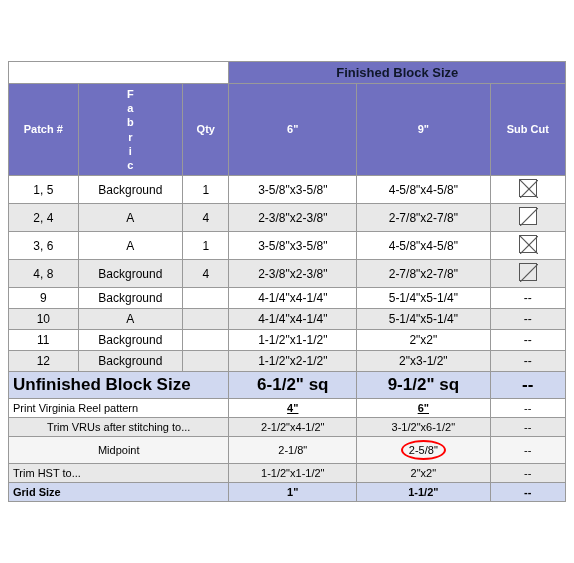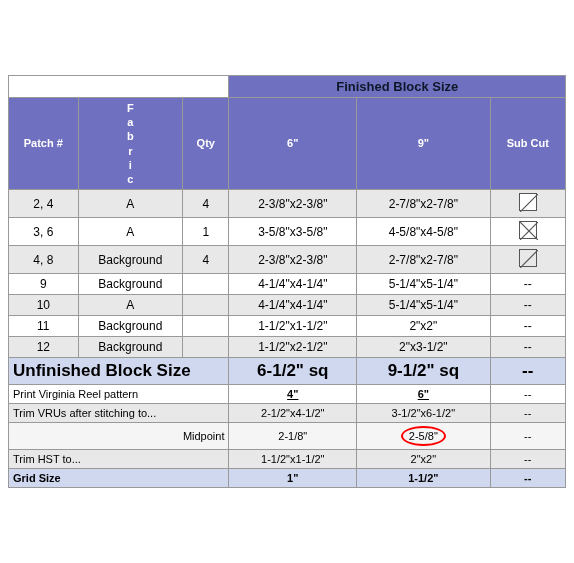--- a/index.html
+++ b/index.html
@@ -114,20 +114,36 @@
         <th class="header-main col-9">
           <span>9"</span>
         </th>
         <th class="header-main col-sub">
           <span>Sub Cut</span>
         </th>
       </tr>
     </thead>
     <tbody>
 
+      <tr class="row-white">
+        <td>1, 5</td>
+        <td>Background</td>
+        <td>1</td>
+        <td>3-5/8"x3-5/8"</td>
+        <td>4-5/8"x4-5/8"</td>
+        <td>
+          
+          <span style="display:inline-block;width:18px;height:18px;border:1px solid #555;position:relative;">
+            <svg width="18" height="18" style="position:absolute;top:0;left:0;">
+              <line x1="0" y1="0" x2="18" y2="18" stroke="#555" stroke-width="1.2"></line>
+              <line x1="0" y1="18" x2="18" y2="0" stroke="#555" stroke-width="1.2"></line>
+            </svg>
+          </span>
+        </td>
+      </tr>
 
       <tr class="row-gray">
         <td>2, 4</td>
         <td>A</td>
         <td>4</td>
         <td>2-3/8"x2-3/8"</td>
         <td>2-7/8"x2-7/8"</td>
         <td>
           <span style="display:inline-block;width:18px;height:18px;border:1px solid #555;position:relative;background:#fff;">
             <svg width="18" height="18" style="position:absolute;top:0;left:0;">
@@ -220,34 +236,34 @@
       <tr class="print-row">
         <td colspan="3" style="text-align:left; padding-left:4px; background:#fff; border:1px solid #999;">
           <span>Print Virginia Reel pattern</span>
         </td>
         <td style="font-weight:bold; text-decoration:underline;">4"</td>
         <td style="font-weight:bold; text-decoration:underline;">6"</td>
         <td>--</td>
       </tr>
 
       <tr class="trim-row">
-        <td colspan="3" style="text-align:left; padding-left:4px; background:#e8e8e8; border:1px solid #999;">
+        <td colspan="3" style="text-align:center; padding-left:4px; background:#e8e8e8; border:1px solid #999;">
           <span>Trim VRUs after stitching to...</span>
         </td>
         <td>
           <span>2-1/2"x4-1/2"</span>
         </td>
         <td>
           <span>3-1/2"x6-1/2"</span>
         </td>
         <td>--</td>
       </tr>
 
       <tr class="mid-row">
-        <td colspan="3" style="text-align:right; padding-left:4px; background:#f5f5f5; border:1px solid #999;">
+        <td colspan="3" style="text-align:center; padding-left:4px; background:#f5f5f5; border:1px solid #999;">
           <span>Midpoint</span>
         </td>
         <td>
           <span>2-1/8"</span>
         </td>
         <td>
           <span class="circle-highlight">2-5/8"</span>
         </td>
         <td>--</td>
       </tr>

